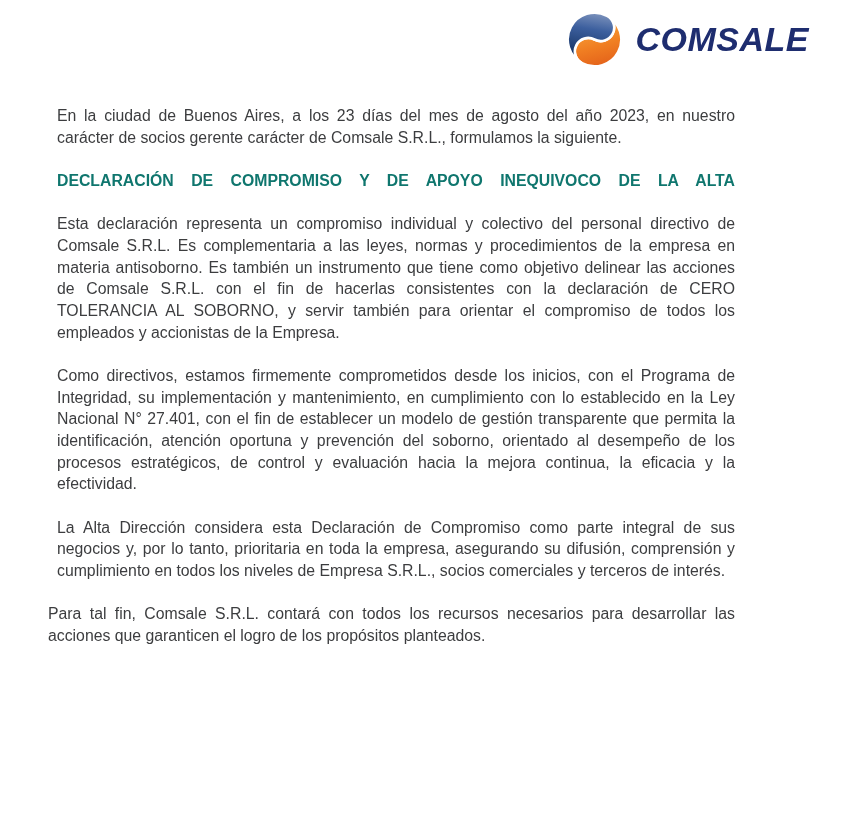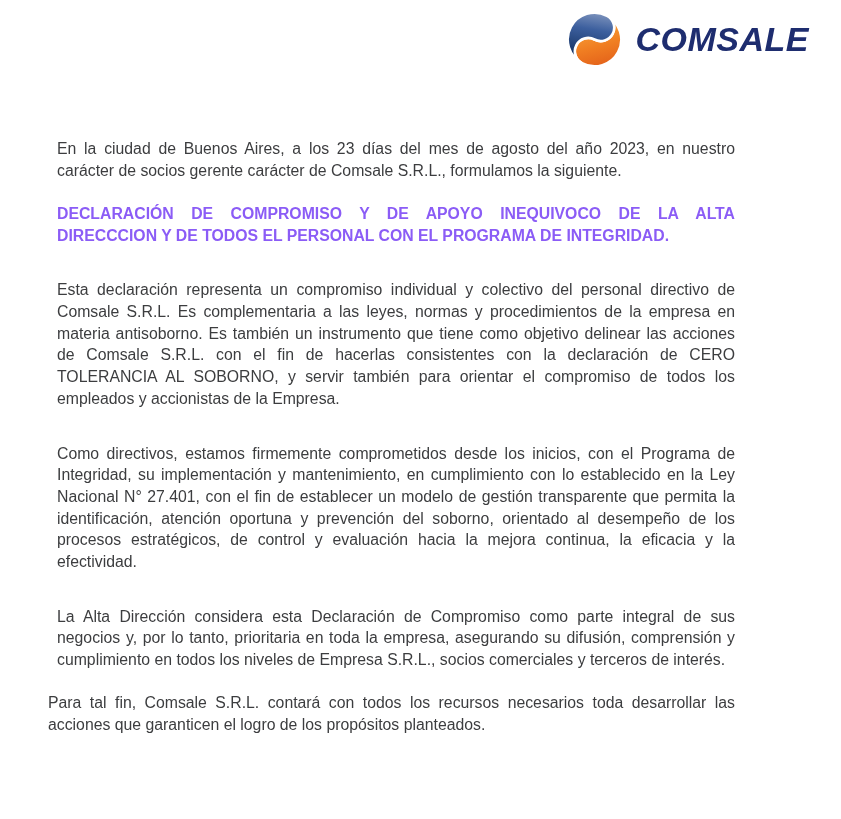--- a/index.html
+++ b/index.html
@@ -40,26 +40,26 @@
   .content {
     padding: 35px 106px 0 48px;
     color: #3c3d3f;
     font-size: 15.8px;
     line-height: 21.7px;
   }
   .para {
     text-align: justify;
     margin: 0 0 21.5px 0;
   }
-  .indent { margin-left: 9px; margin-top: 33px; }
+  .indent { margin-left: 9px; }
   .heading {
     font-size: 15.8px;
     line-height: 21.7px;
     font-weight: bold;
-    color: #8b5cf6;
+    color: #0f766e;
     margin: 0 0 21.5px 9px;
   }
   .h-line1 {
     display: block;
     text-align: justify;
     text-align-last: justify;
   }
   .h-line2 { display: block; }
 </style>
 </head>
@@ -92,26 +92,25 @@
       <span class="logo-text">COMSALE</span>
     </div>
   </header>
 
   <main class="content">
 
     <p class="para indent">En la ciudad de Buenos Aires, a los 23 días del mes de agosto del año 2023, en nuestro carácter de socios gerente carácter de Comsale S.R.L., formulamos la siguiente.</p>
 
     <h1 class="heading">
       <span class="h-line1">DECLARACIÓN DE COMPROMISO Y DE APOYO INEQUIVOCO DE LA ALTA</span>
-      <span class="h-line2">DIRECCCION Y DE TODOS EL PERSONAL CON EL PROGRAMA DE INTEGRIDAD.</span>
     </h1>
 
     <p class="para indent">Esta declaración representa un compromiso individual y colectivo del personal directivo de Comsale S.R.L. Es complementaria a las leyes, normas y procedimientos de la empresa en materia antisoborno. Es también un instrumento que tiene como objetivo delinear las acciones de Comsale S.R.L. con el fin de hacerlas consistentes con la declaración de CERO TOLERANCIA AL SOBORNO, y servir también para orientar el compromiso de todos los empleados y accionistas de la Empresa.</p>
 
     <p class="para indent">Como directivos, estamos firmemente comprometidos desde los inicios, con el Programa de Integridad, su implementación y mantenimiento, en cumplimiento con lo establecido en la Ley Nacional N° 27.401, con el fin de establecer un modelo de gestión transparente que permita la identificación, atención oportuna y prevención del soborno, orientado al desempeño de los procesos estratégicos, de control y evaluación hacia la mejora continua, la eficacia y la efectividad.</p>
 
     <p class="para indent">La Alta Dirección considera esta Declaración de Compromiso como parte integral de sus negocios y, por lo tanto, prioritaria en toda la empresa, asegurando su difusión, comprensión y cumplimiento en todos los niveles de Empresa S.R.L., socios comerciales y terceros de interés.</p>
 
-    <p class="para">Para tal fin, Comsale S.R.L. contará con todos los recursos necesarios toda desarrollar las acciones que garanticen el logro de los propósitos planteados.</p>
+    <p class="para">Para tal fin, Comsale S.R.L. contará con todos los recursos necesarios para desarrollar las acciones que garanticen el logro de los propósitos planteados.</p>
 
 
   </main>
 </div>
 
 </body></html>

